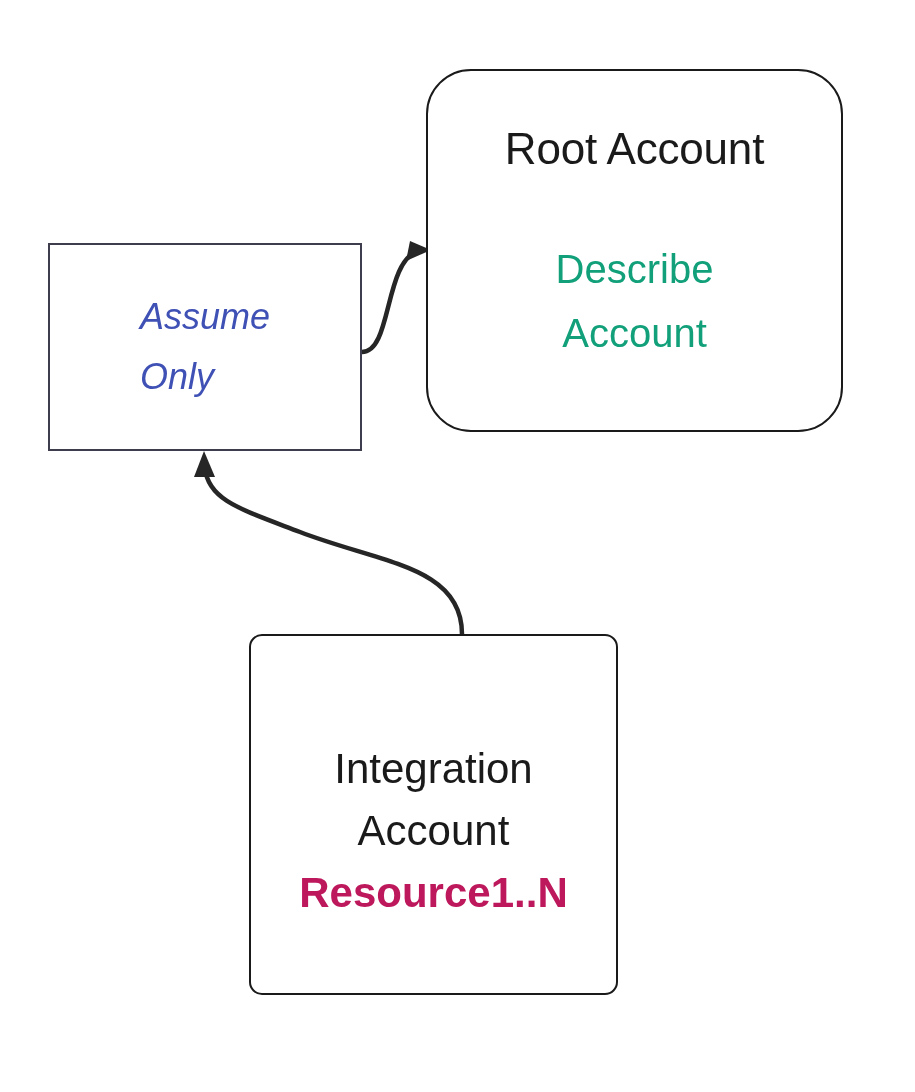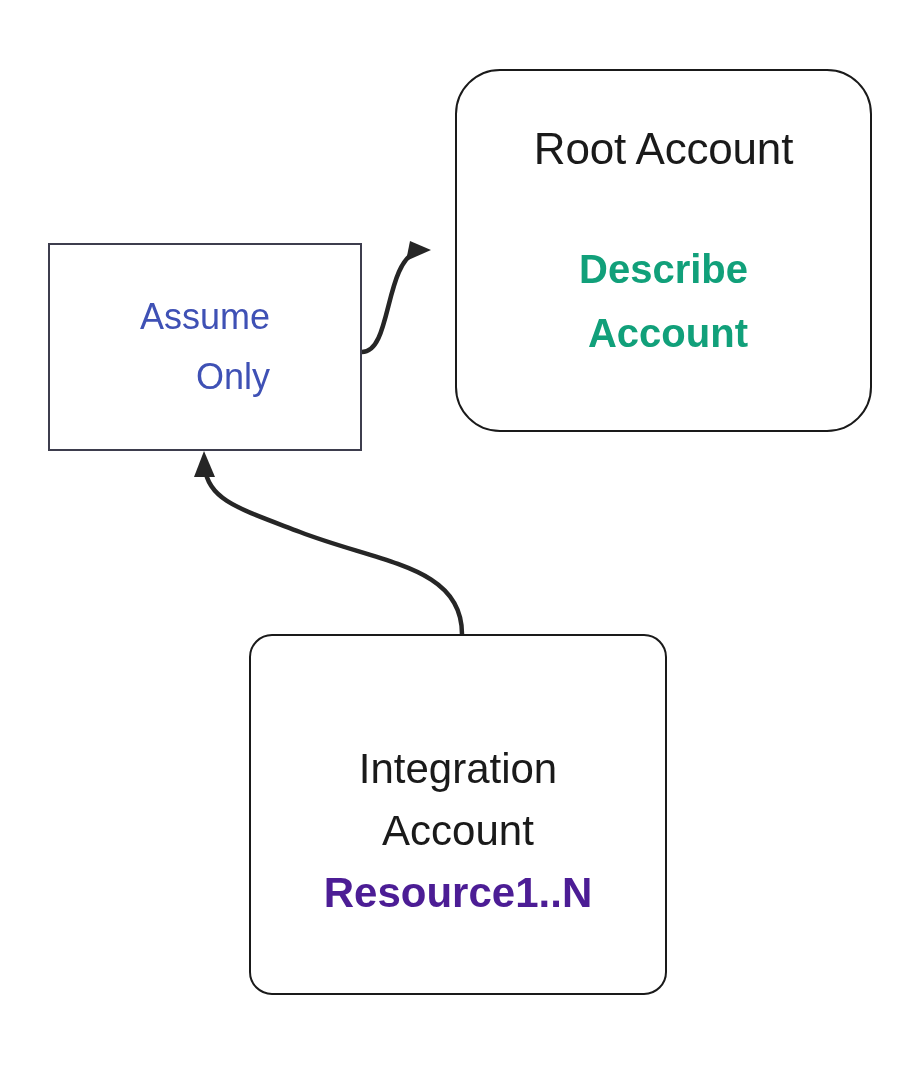--- a/index.html
+++ b/index.html
@@ -32,88 +32,89 @@
     position: absolute;
     box-sizing: border-box;
     display: flex;
     flex-direction: column;
     align-items: center;
     background: #ffffff;
   }
 
   
   #node-root {
-    left: 455px;
+    left: 426px;
     top: 69px;
     width: 417px;
     height: 363px;
     border: 2px solid #1a1a1a;
     border-radius: 45px;
     justify-content: flex-start;
     padding-top: 56px;
   }
   #node-root .title {
     font-size: 44px;
     line-height: 1.0;
     color: #1a1a1a;
     font-weight: 400;
     letter-spacing: -0.2px;
   }
   #node-root .sub {
     margin-top: 66px;
     font-size: 40px;
     line-height: 1.6;
-    font-weight: bold;
+    font-weight: normal;
     color: #11a07a;
-    text-align: right;
+    text-align: center;
   }
 
   
   #node-assume {
     left: 48px;
     top: 243px;
     width: 314px;
     height: 208px;
     border: 2px solid #3d3d4d;
     border-radius: 0;
     justify-content: center;
     padding: 0 14px;
   }
   #node-assume .label {
     font-size: 36px;
     line-height: 1.68;
+    font-style: italic;
     color: #3f51b5;
-    text-align: right;
+    text-align: left;
     font-weight: 400;
   }
 
   
   #node-integration {
     left: 249px;
     top: 634px;
-    width: 418px;
+    width: 369px;
     height: 361px;
     border: 2px solid #1a1a1a;
-    border-radius: 23px;
+    border-radius: 13px;
     justify-content: flex-start;
     padding-top: 102px;
   }
   #node-integration .title {
     font-size: 42px;
     line-height: 1.48;
     color: #1a1a1a;
     font-weight: 400;
     text-align: center;
   }
   #node-integration .sub {
     margin-top: 6px;
     font-size: 42px;
     line-height: 1.2;
     font-weight: bold;
-    color: #4c1d95;
+    color: #be185d;
     text-align: center;
   }
 
   .edge-path {
     fill: none;
     stroke: #262626;
     stroke-width: 4.5;
     stroke-linecap: round;
   }
   .edge-head {

